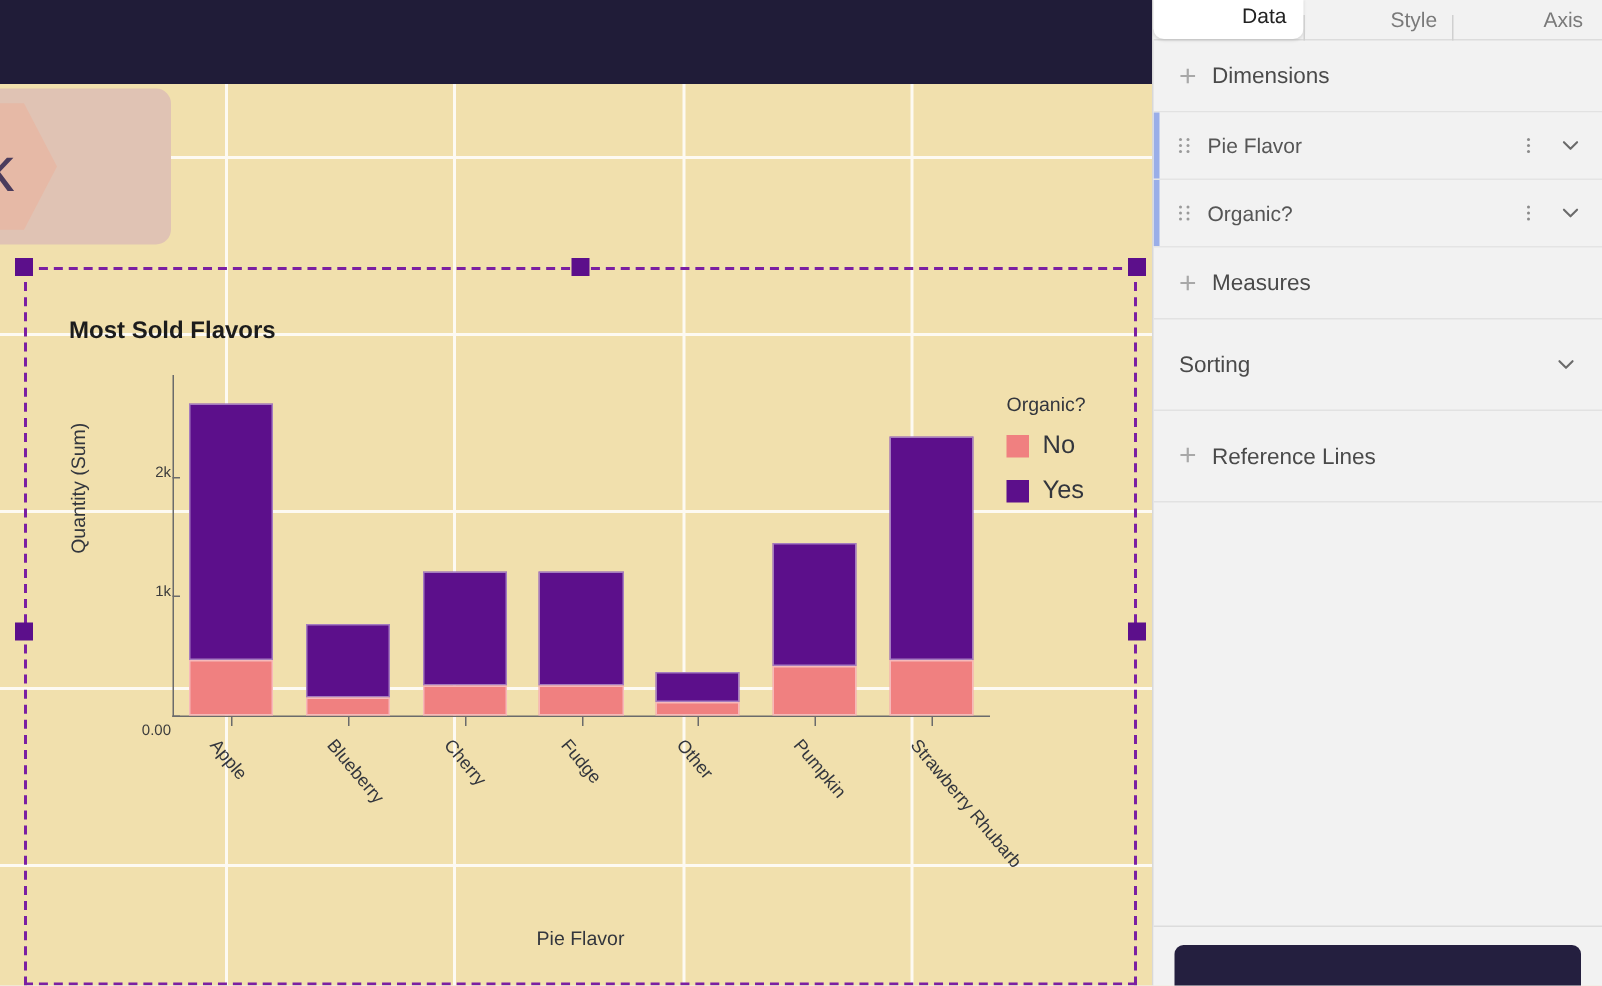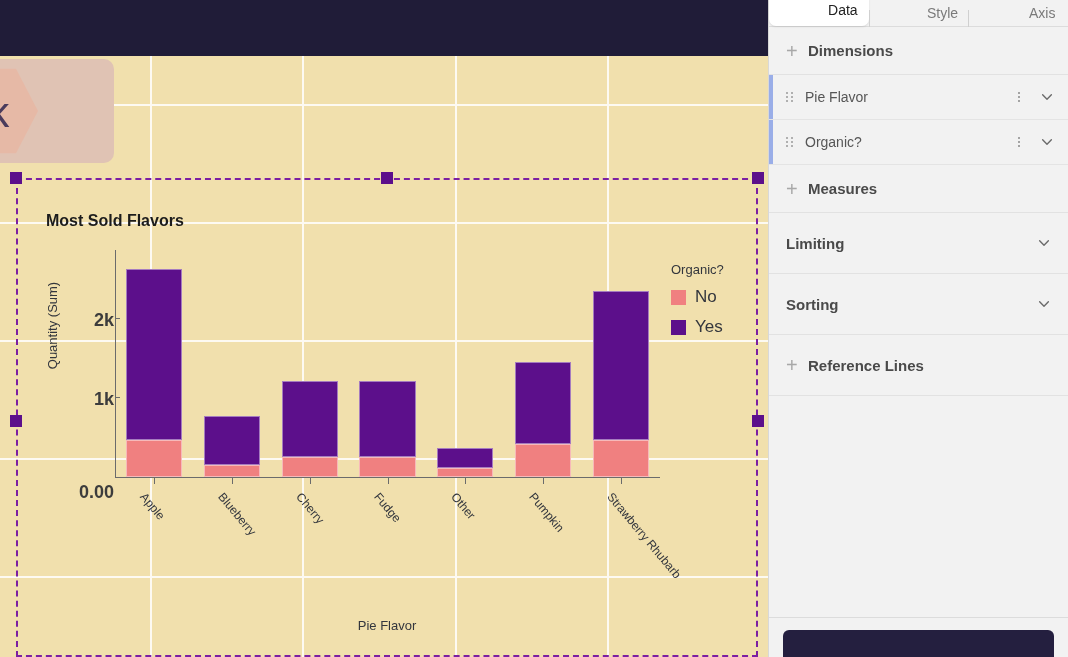--- a/index.html
+++ b/index.html
@@ -74,23 +74,22 @@
   
   .plot { position: absolute; left: 0; top: 0; width: 742px; height: 479px; }
   .ylabel {
     position: absolute; left: -34px; top: 140px;
     width: 140px; text-align: center;
     font-size: 13px; color: #33363d;
     transform: rotate(-90deg);
   }
   .ytick {
     position: absolute; right: 0;
-    font-size: 18px; color: #3c3c3c;
+    font-size: 10px; color: #3c3c3c;
     white-space: nowrap;
-    font-weight: bold;
   }
   .ytick-col { position: absolute; left: 40px; width: 58px; }
   .ytick-mark {
     position: absolute; left: 99px; width: 5px; height: 1px; background: #6b6b6b;
   }
   .axis-y {
     position: absolute; left: 99px; top: 72px;
     width: 1px; height: 228px; background: #6b6b6b;
   }
   .axis-x {
@@ -158,21 +157,21 @@
 
   .sec-head {
     display: flex; align-items: center;
     height: 48px; padding: 0 17px;
     border-bottom: 1px solid #e2e2e2;
   }
   .plus-icon {
     font-size: 20px; color: #a8a8a8; width: 22px;
     line-height: 1;
   }
-  .sec-title { font-size: 15px; font-weight: bold; color: #4a4a4a; }
+  .sec-title { font-size: 15px; font-weight: normal; color: #4a4a4a; }
   .chev {
     margin-left: auto; width: 14px; height: 14px;
     color: #6b6b6b;
   }
   .dots-v {
     width: 14px; display: flex; flex-direction: column;
     align-items: center; gap: 2px; margin-left: auto; margin-right: 14px;
   }
   .dots-v i { width: 2px; height: 2px; background: #8a8a8a; border-radius: 50%; display: block; }
 
@@ -399,26 +398,20 @@
             <path d="M3 5.5 L8 10.5 L13 5.5" fill="none" stroke="currentColor" stroke-width="1.6" stroke-linecap="round" stroke-linejoin="round"></path>
           </svg>
       </div>
 
       <div class="sec-head">
         <span class="plus-icon">+</span>
         <span class="sec-title">Measures</span>
       </div>
 
 
-      <div class="collapse-row">
-        <span class="sec-title">Limiting</span>
-        <svg class="chev" viewBox="0 0 16 16">
-            <path d="M3 5.5 L8 10.5 L13 5.5" fill="none" stroke="currentColor" stroke-width="1.6" stroke-linecap="round" stroke-linejoin="round"></path>
-          </svg>
-      </div>
 
       <div class="collapse-row">
         <span class="sec-title">Sorting</span>
         <svg class="chev" viewBox="0 0 16 16">
             <path d="M3 5.5 L8 10.5 L13 5.5" fill="none" stroke="currentColor" stroke-width="1.6" stroke-linecap="round" stroke-linejoin="round"></path>
           </svg>
       </div>
 
       <div class="collapse-row">
         <span class="plus-icon">+</span>

